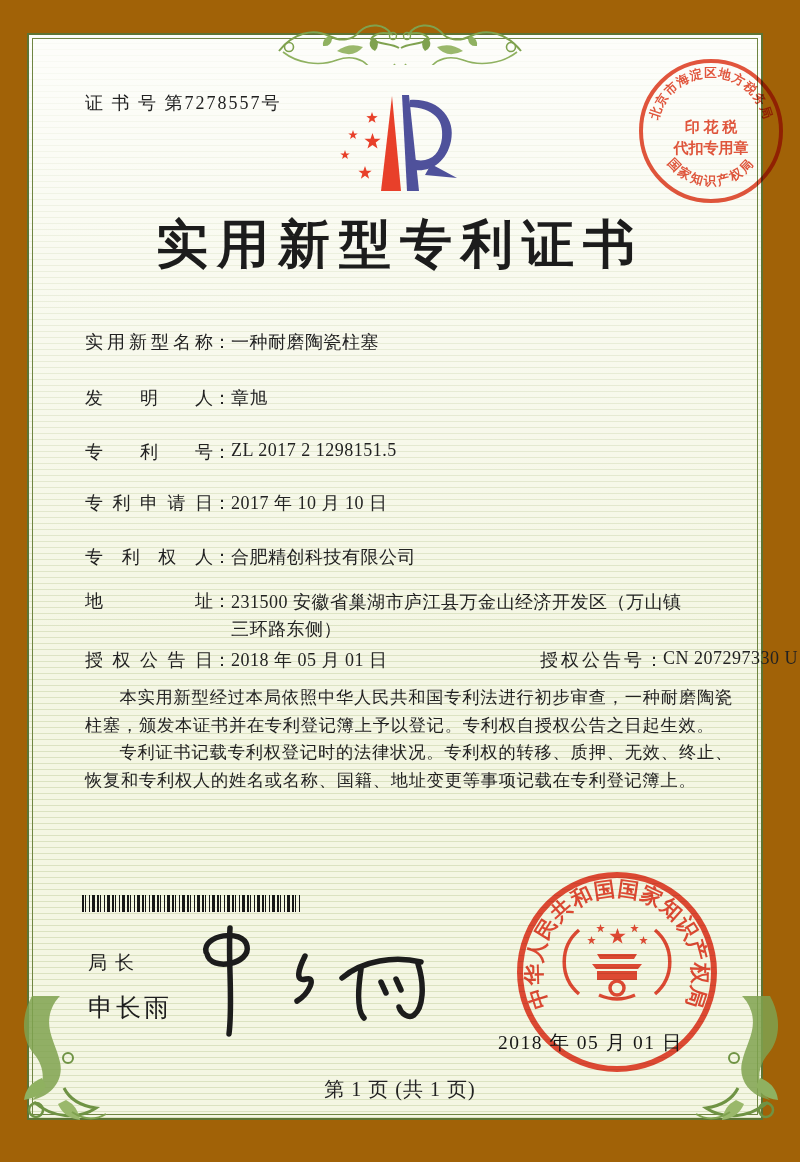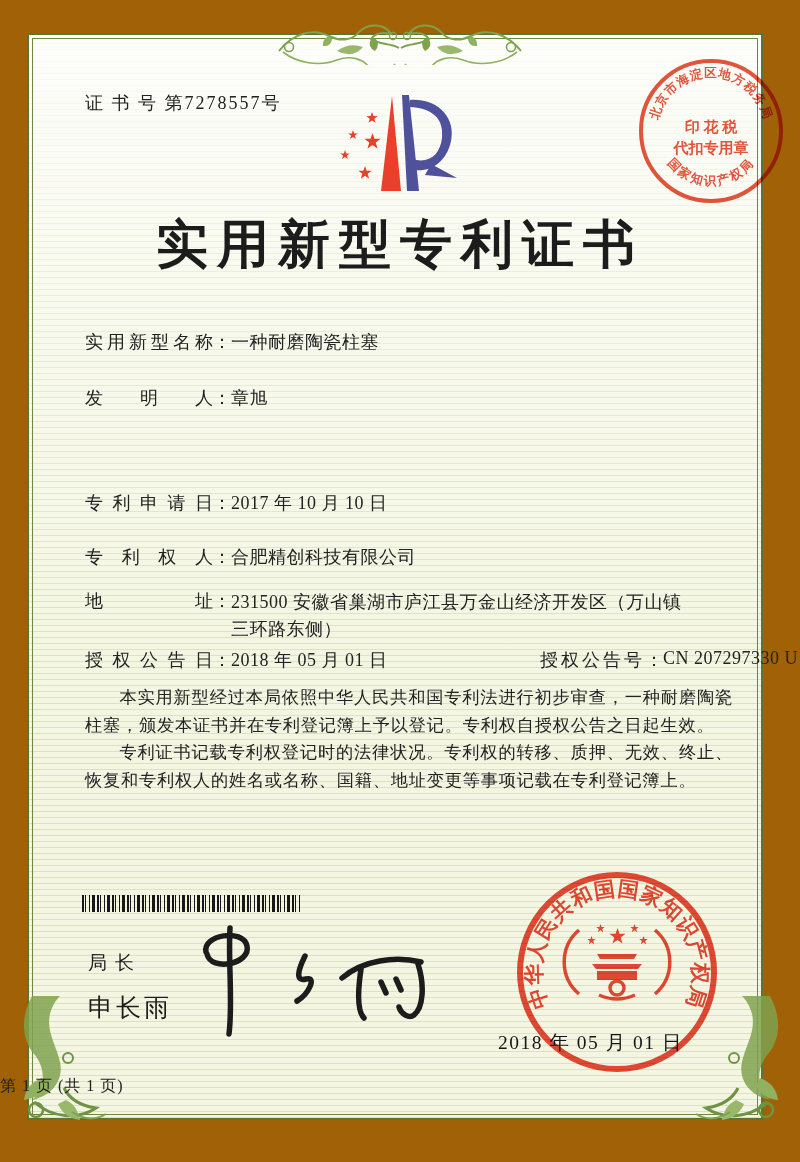--- a/index.html
+++ b/index.html
@@ -43,21 +43,21 @@
       #161616 0px,#161616 2px, rgba(0,0,0,0) 2px,rgba(0,0,0,0) 3px,
       #161616 3px,#161616 4px, rgba(0,0,0,0) 4px,rgba(0,0,0,0) 7px,
       #161616 7px,#161616 8px, rgba(0,0,0,0) 8px,rgba(0,0,0,0) 10px,
       #161616 10px,#161616 13px, rgba(0,0,0,0) 13px,rgba(0,0,0,0) 15px);
   }
   .sig-title{ position:absolute; left:88px; top:950px; font-size:19px; letter-spacing:8px; color:#1d1d1d;}
   .sig-name{ position:absolute; left:88px; top:991px; font-size:25px; letter-spacing:3px; color:#1d1d1d;}
   .signature{ position:absolute; left:185px; top:922px; }
   .seal{ position:absolute; left:505px; top:862px; opacity:.94; mix-blend-mode:multiply; }
   .seal-date{ position:absolute; left:498px; top:1029px; font-size:19.5px; letter-spacing:1.5px; color:#161616; }
-  .footer{ position:absolute; left:0; right:0; top:1076px; font-size:16px; letter-spacing:1px; }
+  .footer{ position:absolute; left:0; right:0; top:1076px; text-align:center; font-size:20px; letter-spacing:1px; }
 </style>
 </head>
 <body>
 
 <svg width="0" height="0" style="position:absolute" aria-hidden="true">
   <defs>
     <symbol id="star5" viewBox="-10 -10 20 20">
       <polygon points="0,-10 2.35,-3.24 9.51,-3.09 3.8,1.24 5.88,8.09 0,4 -5.88,8.09 -3.8,1.24 -9.51,-3.09 -2.35,-3.24"></polygon>
     </symbol>
     <g id="orn-half">
@@ -127,20 +127,23 @@
     <text x="78" y="100" text-anchor="middle" font-size="15" font-weight="700" fill="#e2492f">代扣专用章</text>
   </svg>
 
   <div class="title">实用新型专利证书</div>
 
   <div class="frow" style="top:386px">
     <span class="flabel">发明人</span><span class="fcolon">：</span><span class="fvalue">章旭</span>
   </div>
   <div class="frow" style="top:330px">
     <span class="flabel">实用新型名称</span><span class="fcolon">：</span><span class="fvalue">一种耐磨陶瓷柱塞</span>
+  </div>
+  <div class="frow" style="top:440px">
+    <span class="flabel">专利号</span><span class="fcolon">：</span><span class="fvalue">ZL 2017 2 1298151.5</span>
   </div>
   <div class="frow" style="top:491px">
     <span class="flabel">专利申请日</span><span class="fcolon">：</span><span class="fvalue">2017 年 10 月 10 日</span>
   </div>
   <div class="frow" style="top:545px">
     <span class="flabel">专利权人</span><span class="fcolon">：</span><span class="fvalue">合肥精创科技有限公司</span>
   </div>
   <div class="frow" style="top:589px">
     <span class="flabel">地址</span><span class="fcolon">：</span><span class="fvalue addr-val"><span>231500  安徽省巢湖市庐江县万金山经济开发区（万山镇</span><br><span>三环路东侧）</span></span>
   </div>

